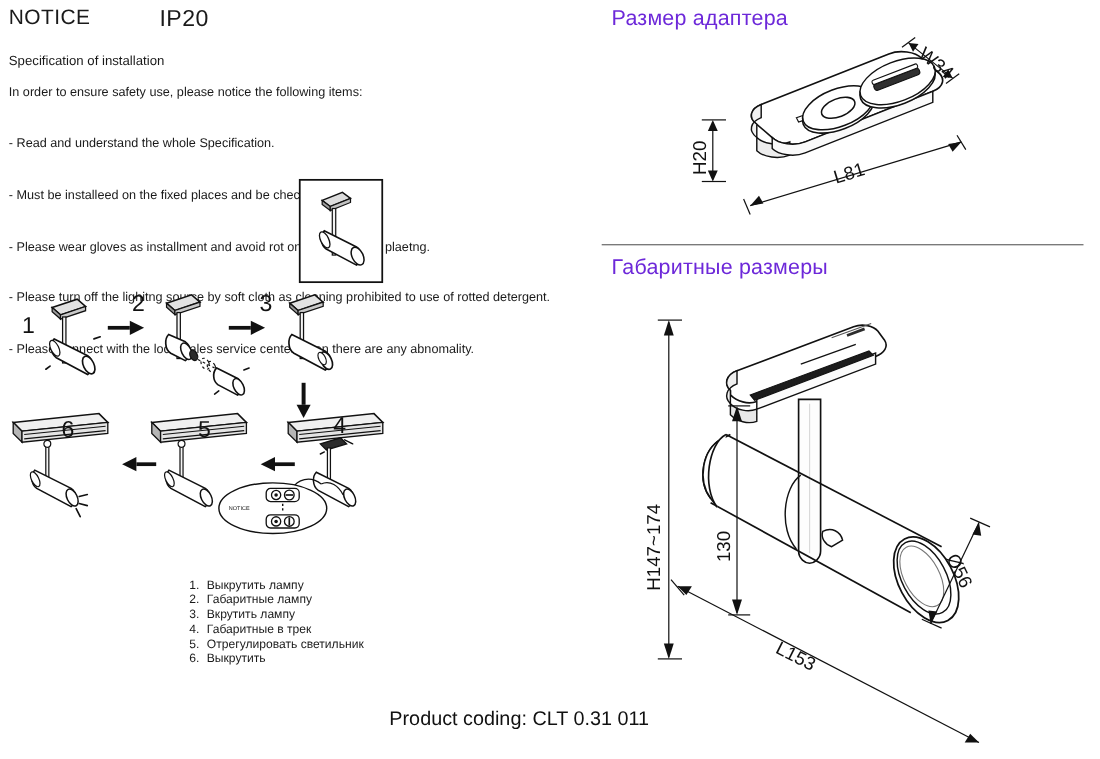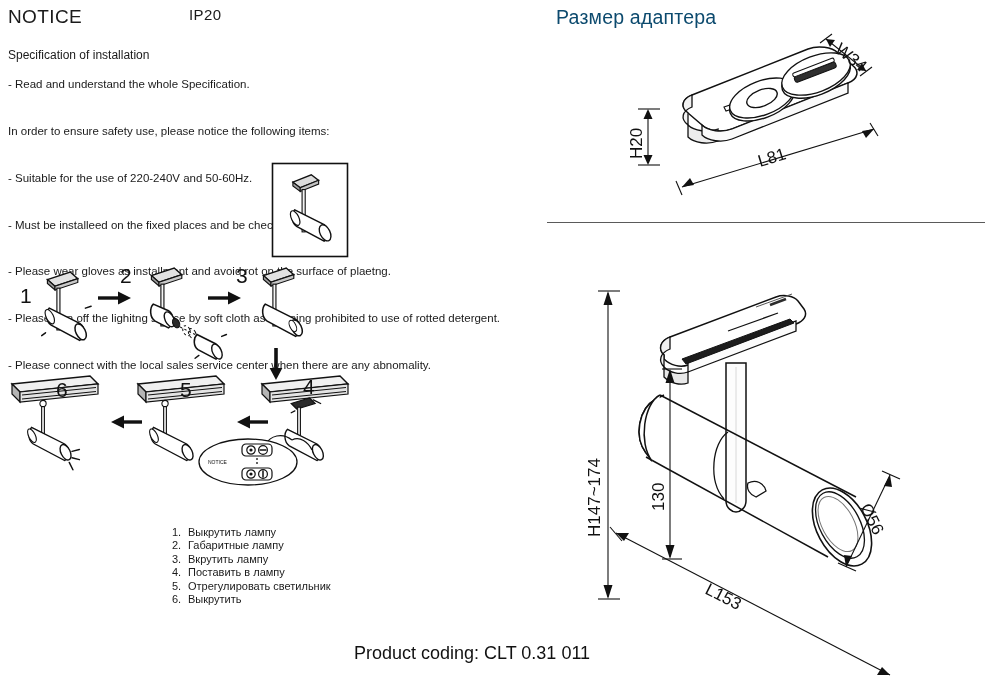--- a/index.html
+++ b/index.html
@@ -23,24 +23,23 @@
 
   
   #lang-title {
     left: 8px; top: 6px;
     font-size: 19px;
     letter-spacing: 0.4px;
     color: #1a1a1a;
   }
   #ip-rating {
     left: 145px; top: 6px;
-    font-size: 15px;
+    font-size: 21px;
     letter-spacing: 0.4px;
     color: #1a1a1a;
-    margin-left: 44px;
   }
   #spec-heading {
     left: 8px; top: 48px;
     font-size: 12px;
     color: #1a1a1a;
   }
   #spec-list {
     left: 8px; top: 46px;
     font-size: 11.5px;
     line-height: 15.6px;
@@ -63,21 +62,21 @@
     left: 0; top: 643px;
     width: 944px;
     text-align: center;
     font-size: 18px;
     color: #111;
   }
 
   
   .section-heading {
     font-size: 19.5px;
-    color: #0c4a6e;
+    color: #6d28d9;
     letter-spacing: 0.2px;
   }
   #adapter-heading { left: 556px; top: 6px; }
   #overall-heading { left: 556px; top: 232px; }
   #right-divider {
     left: 547px; top: 222px;
     width: 438px; height: 1px;
     background: #5a5a5a;
   }
 
@@ -98,23 +97,22 @@
 <body>
 
 <div id="sheet">
 
   <div class="abs" id="lang-title">NOTICE</div>
   <div class="abs" id="ip-rating">IP20</div>
 
   <div class="abs" id="spec-heading">Specification of installation</div>
 
   <div class="abs" id="spec-list">
+    <div>In order to ensure safety use, please notice the following items:</div>
     <div>- Read and understand the whole Specification.</div>
-    <div>In order to ensure safety use, please notice the following items:</div>
-    <div>- Suitable for the use of 220-240V and 50-60Hz.</div>
     <div>- Must be installeed on the fixed places and be checked annually</div>
     <div>- Please wear gloves as installment and avoid rot on the surface of plaetng.</div>
     <div>- Please turn off the lighitng source by soft cloth as cleaning prohibited to use of rotted detergent.</div>
     <div>- Please connect with the local sales service center when there are any abnomality.</div>
   </div>
 
   <div class="abs" style="left:272px; top:163px;">
     <svg width="76" height="94" viewBox="0 0 76 94">
       <rect x="0.5" y="0.5" width="75" height="93" fill="#fff" stroke="#111" stroke-width="1.6"></rect>
       <g transform="translate(8,10) scale(0.92)">
@@ -317,21 +315,21 @@
     <div class="ru-row">
       <span class="ru-idx">2.</span>
       <span>Габаритные лампу</span>
     </div>
     <div class="ru-row">
       <span class="ru-idx">3.</span>
       <span>Вкрутить лампу</span>
     </div>
     <div class="ru-row">
       <span class="ru-idx">4.</span>
-      <span>Поставить в лампу</span>
+      <span>Габаритные в трек</span>
     </div>
     <div class="ru-row">
       <span class="ru-idx">5.</span>
       <span>Отрегулировать светильник</span>
     </div>
     <div class="ru-row">
       <span class="ru-idx">6.</span>
       <span>Выкрутить</span>
     </div>
   </div>
@@ -397,20 +395,21 @@
         <polygon points="254,94 242,96 246,103" fill="#111"></polygon>
         <line x1="56" y1="146" x2="62" y2="160" stroke="#111" stroke-width="1.1"></line>
         <line x1="250" y1="88" x2="258" y2="101" stroke="#111" stroke-width="1.1"></line>
         <text class="dimtext" x="140" y="132" transform="rotate(-17 140 132)">L81</text>
       </g>
     </svg>
   </div>
 
   <div class="abs" id="right-divider"></div>
 
+  <div class="abs section-heading" id="overall-heading">Габаритные размеры</div>
 
   <div class="abs" style="left:560px; top:275px;">
     <svg width="440" height="380" viewBox="0 0 440 380">
 
       <g>
 
         <g>
           <path d="M104 80
                    C98 74 100 66 110 62
                    L216 22

